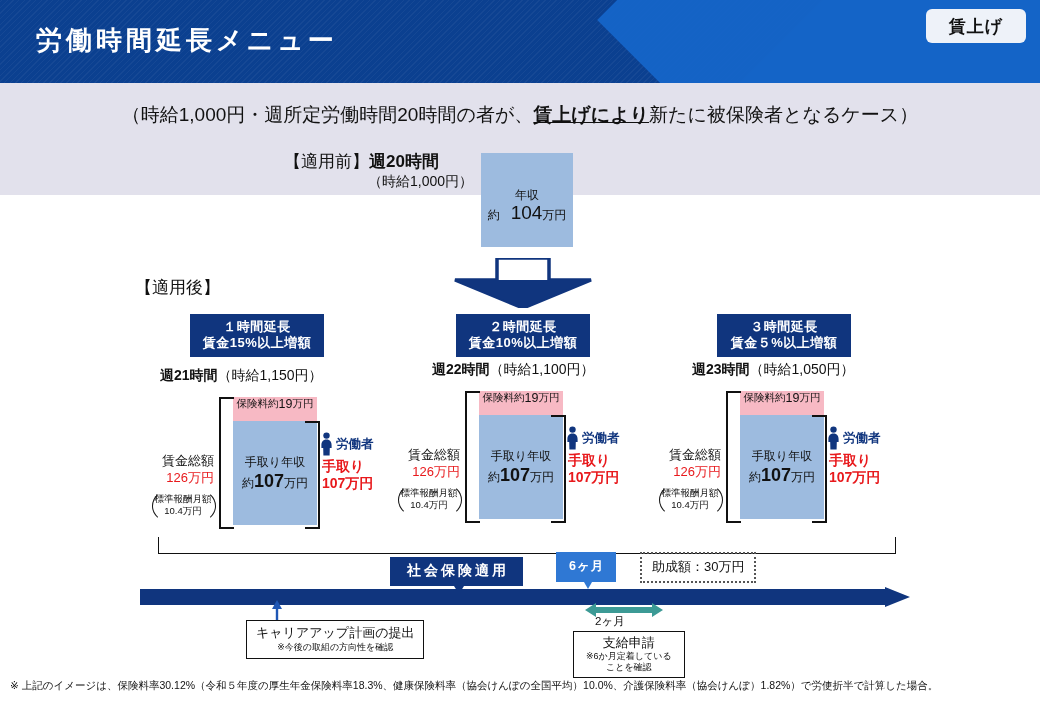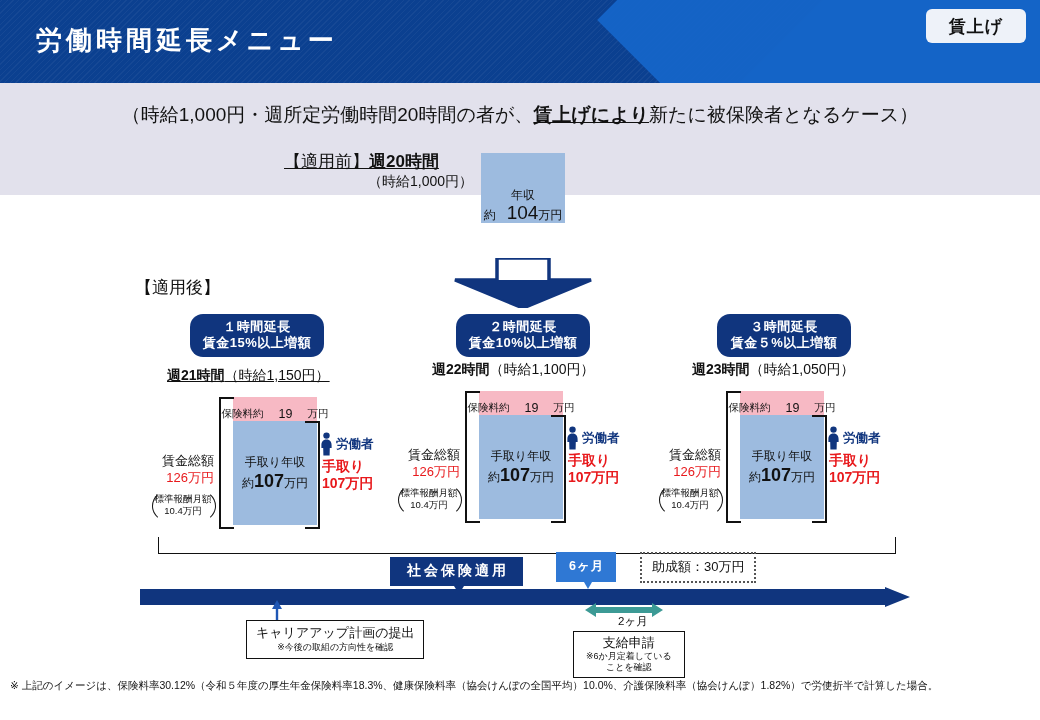--- a/index.html
+++ b/index.html
@@ -86,34 +86,34 @@
     white-space: nowrap;
   }
   #subtitle .u { font-weight: bold; text-decoration: underline; }
 
   
   #before-label {
     position: absolute;
     left: 284px; top: 150px;
     font-size: 17px; font-weight: bold;
     white-space: nowrap;
-    text-decoration: underline;
   }
   #before-label .brk { font-weight: normal; }
   #before-sub {
     position: absolute;
     left: 368px; top: 173px;
     font-size: 14px;
     white-space: nowrap;
   }
   #before-bar {
     position: absolute;
     left: 481px; top: 153px;
-    width: 84px; height: 70px;
+    width: 84px; height: 94px;
     background: #9dbbdf;
+    padding-left: 8px;
   }
   #before-bar .l1 {
     position: absolute; left: 0; right: 0; top: 34px;
     text-align: center; font-size: 12px;
   }
   #before-bar .l2 {
     position: absolute; left: 0; right: 0; top: 49px;
     text-align: center; font-size: 12px;
   }
   #before-bar .l2 b { font-size: 19px; font-weight: normal; margin-left: 11px; }
@@ -138,38 +138,36 @@
   .col-title {
     position: absolute;
     background: #10357e;
     color: #ffffff;
     text-align: center;
     font-size: 13px; font-weight: bold;
     line-height: 16px;
     padding: 5px 0 6px 0;
     letter-spacing: .5px;
     white-space: nowrap;
-    border-radius: 13px;
   }
   .col-hours {
     position: absolute;
     font-size: 14px; font-weight: bold;
     white-space: nowrap;
   }
   .col-hours .norm { font-weight: normal; }
 
   
   .bar { position: absolute; width: 84px; }
   .bar .ins {
     height: 24px;
     background: #f7b9c4;
-    display: flex; align-items: flex-end; justify-content: center;
+    display: flex; align-items: flex-start; justify-content: center;
     font-size: 10.5px; color: #111;
     white-space: nowrap;
-    gap: 15px;
   }
   .bar .ins b { font-size: 12.5px; font-weight: normal; }
   .bar .net {
     height: 104px;
     background: #9dbbdf;
     display: flex; flex-direction: column;
     align-items: center; justify-content: center;
     font-size: 12px; color: #111;
     line-height: 19px;
   }
@@ -305,21 +303,20 @@
     text-align: center;
     white-space: nowrap;
   }
   #callout-apply .t1 { font-size: 13px; line-height: 16px; }
   #callout-apply .t2 { font-size: 9px; line-height: 11px; }
   #two-month-label {
     position: absolute;
     left: 595px; top: 614px;
     font-size: 11.5px;
     white-space: nowrap;
-    margin-left: 23px;
   }
 
   
   #footnote {
     position: absolute;
     left: 10px; top: 677px;
     width: 1024px;
     font-size: 10.5px;
     line-height: 17px;
     color: #111;
@@ -353,21 +350,21 @@
   <polygon points="14,22 150,22 82,50" fill="#10357e"></polygon>
 </svg>
 
 <div id="after-label">【適用後】</div>
 
 <div class="col">
   <div class="col-title" style="left:190px; top:314px; width:134px;">
     <div>１時間延長</div>
     <div>賃金15%以上増額</div>
   </div>
-  <div class="col-hours" style="left:167px; top:367px;text-decoration:underline;"><span>週21時間</span><span class="norm">（時給1,150円）</span></div>
+  <div class="col-hours" style="left:160px; top:367px;"><span>週21時間</span><span class="norm">（時給1,150円）</span></div>
 
   <div class="bar" style="left:233px; top:397px;">
     <div class="ins">
         <span>保険料約</span>
         <b>19</b>
         <span>万円</span>
       </div>
     <div class="net">
       <div>手取り年収</div>
       <div class="big"><span>約</span><b>107</b><span>万円</span></div>

